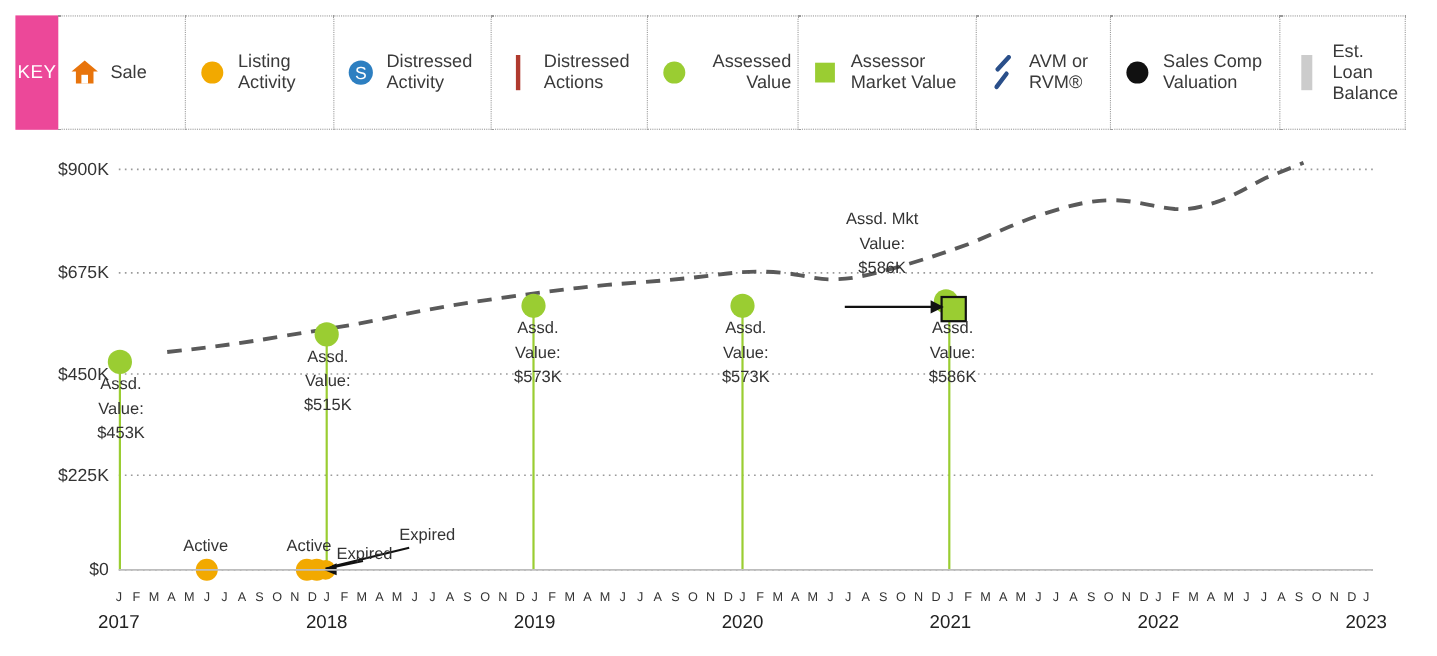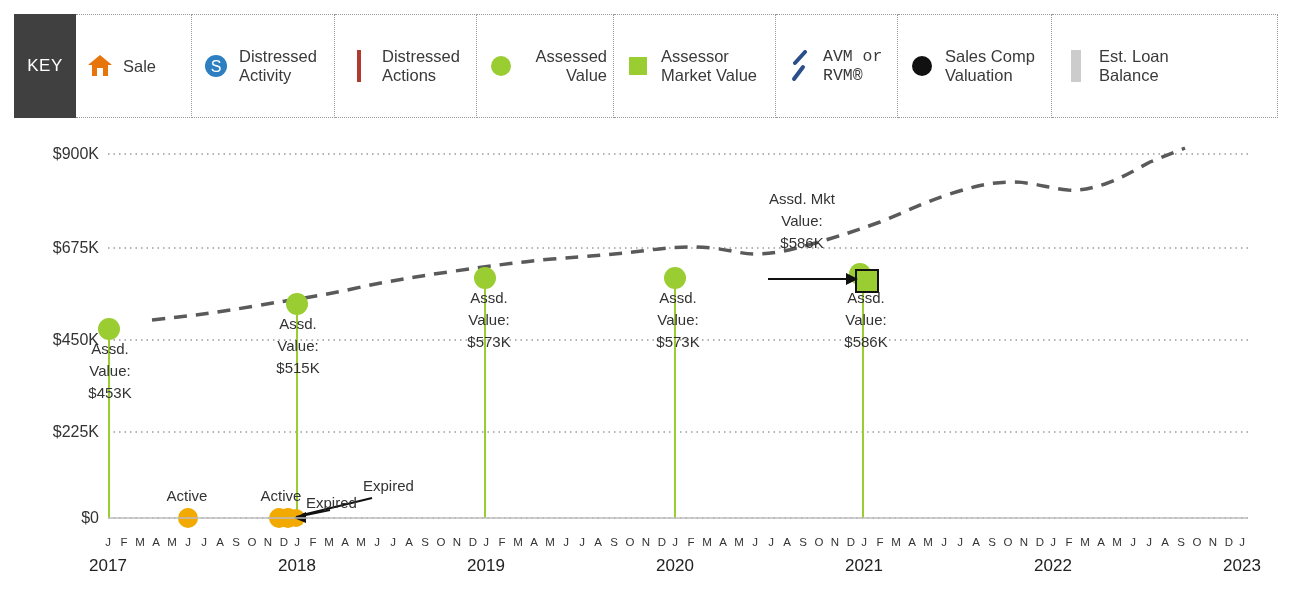--- a/index.html
+++ b/index.html
@@ -22,21 +22,21 @@
     left: 14px;
     top: 14px;
     width: 1264px;
     height: 104px;
     display: flex;
     align-items: stretch;
     background: #ffffff;
   }
   .key-label {
     width: 62px;
-    background: #404040;
+    background: #ec4899;
     color: #ffffff;
     display: flex;
     align-items: center;
     justify-content: center;
     font-size: 17px;
     letter-spacing: .5px;
   }
   .legend-item {
     flex: 1 1 auto;
     border-right: 1px dotted #9a9a9a;
@@ -65,21 +65,21 @@
   }
   .sym svg { display:block; }
 
   
   .li-sale        { flex: 0 0 116px; align-items: center; }
   .li-listing     { flex: 0 0 135px; }
   .li-financing   { flex: 0 0 143px; }
   .li-distressed  { flex: 0 0 142px; }
   .li-assessed    { flex: 0 0 137px; text-align: right; }
   .li-market      { flex: 0 0 162px; }
-  .li-avm         { flex: 0 0 122px; font-family: Liberation Mono, monospace; }
+  .li-avm         { flex: 0 0 122px; }
   .li-salescomp   { flex: 0 0 154px; }
   .li-loan        { flex: 1 1 auto; }
 
   
   #plot {
     position: absolute;
     left: 0;
     top: 126px;
     width: 1178px;
     height: 470px;
@@ -121,20 +121,28 @@
   <div class="legend-item li-sale">
     <span class="sym">
       <svg width="26" height="26" viewBox="0 0 26 26">
         <polygon points="13,2 25,12 21,12 21,23 5,23 5,12 1,12" fill="#e8740c"></polygon>
         <rect x="10" y="15" width="6" height="8" fill="#ffffff"></rect>
       </svg>
     </span>
     <span class="legend-text">Sale</span>
   </div>
 
+  <div class="legend-item li-listing">
+    <span class="sym">
+      <svg width="24" height="24" viewBox="0 0 24 24">
+          <circle cx="12" cy="12" r="10" fill="#f2a900"></circle>
+        </svg>
+    </span>
+    <span class="legend-text">Listing Activity</span>
+  </div>
 
   <div class="legend-item li-financing">
     <span class="sym">
       <svg width="26" height="26" viewBox="0 0 26 26">
         <circle cx="13" cy="13" r="11" fill="#2d7fc1"></circle>
         <text x="13" y="19" text-anchor="middle" font-size="16" font-family="Liberation Sans, sans-serif" fill="#ffffff">S</text>
       </svg>
     </span>
     <span class="legend-text">Distressed Activity</span>
   </div>

